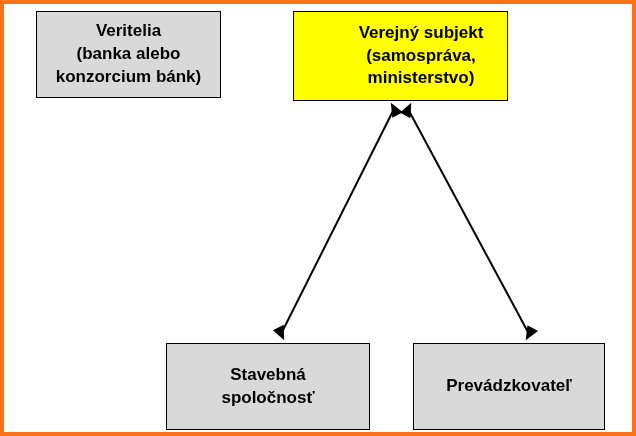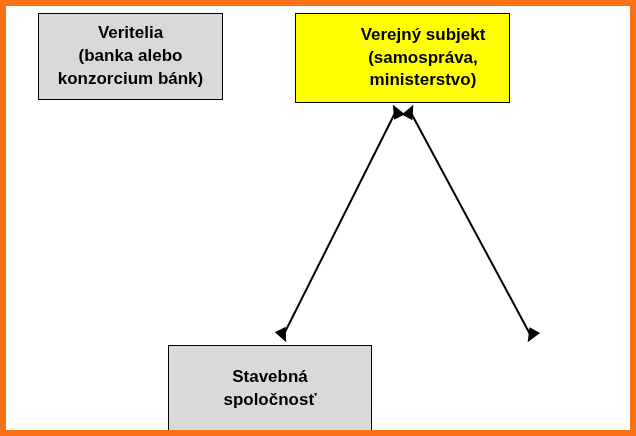--- a/index.html
+++ b/index.html
@@ -5,21 +5,21 @@
   html, body {
     margin: 0;
     padding: 0;
     background: #ffffff;
   }
   #canvas {
     position: relative;
     width: 636px;
     height: 436px;
     background: #ffffff;
-    border: 6px solid #f97316;
+    border: 4px solid #f97316;
     box-sizing: border-box;
     overflow: hidden;
     font-family: "Liberation Sans", sans-serif;
   }
   .node {
     position: absolute;
     box-sizing: border-box;
     border: 1px solid #000000;
     display: flex;
     align-items: center;
@@ -96,14 +96,15 @@
 (banka alebo
 konzorcium bánk)</div>
 
   <div class="node node-yellow" id="node-public">Verejný subjekt
 (samospráva,
 ministerstvo)</div>
 
   <div class="node node-gray" id="node-construction">Stavebná
 spoločnosť</div>
 
+  <div class="node node-gray" id="node-operator">Prevádzkovateľ</div>
 
 </div>
 
 </body></html>

